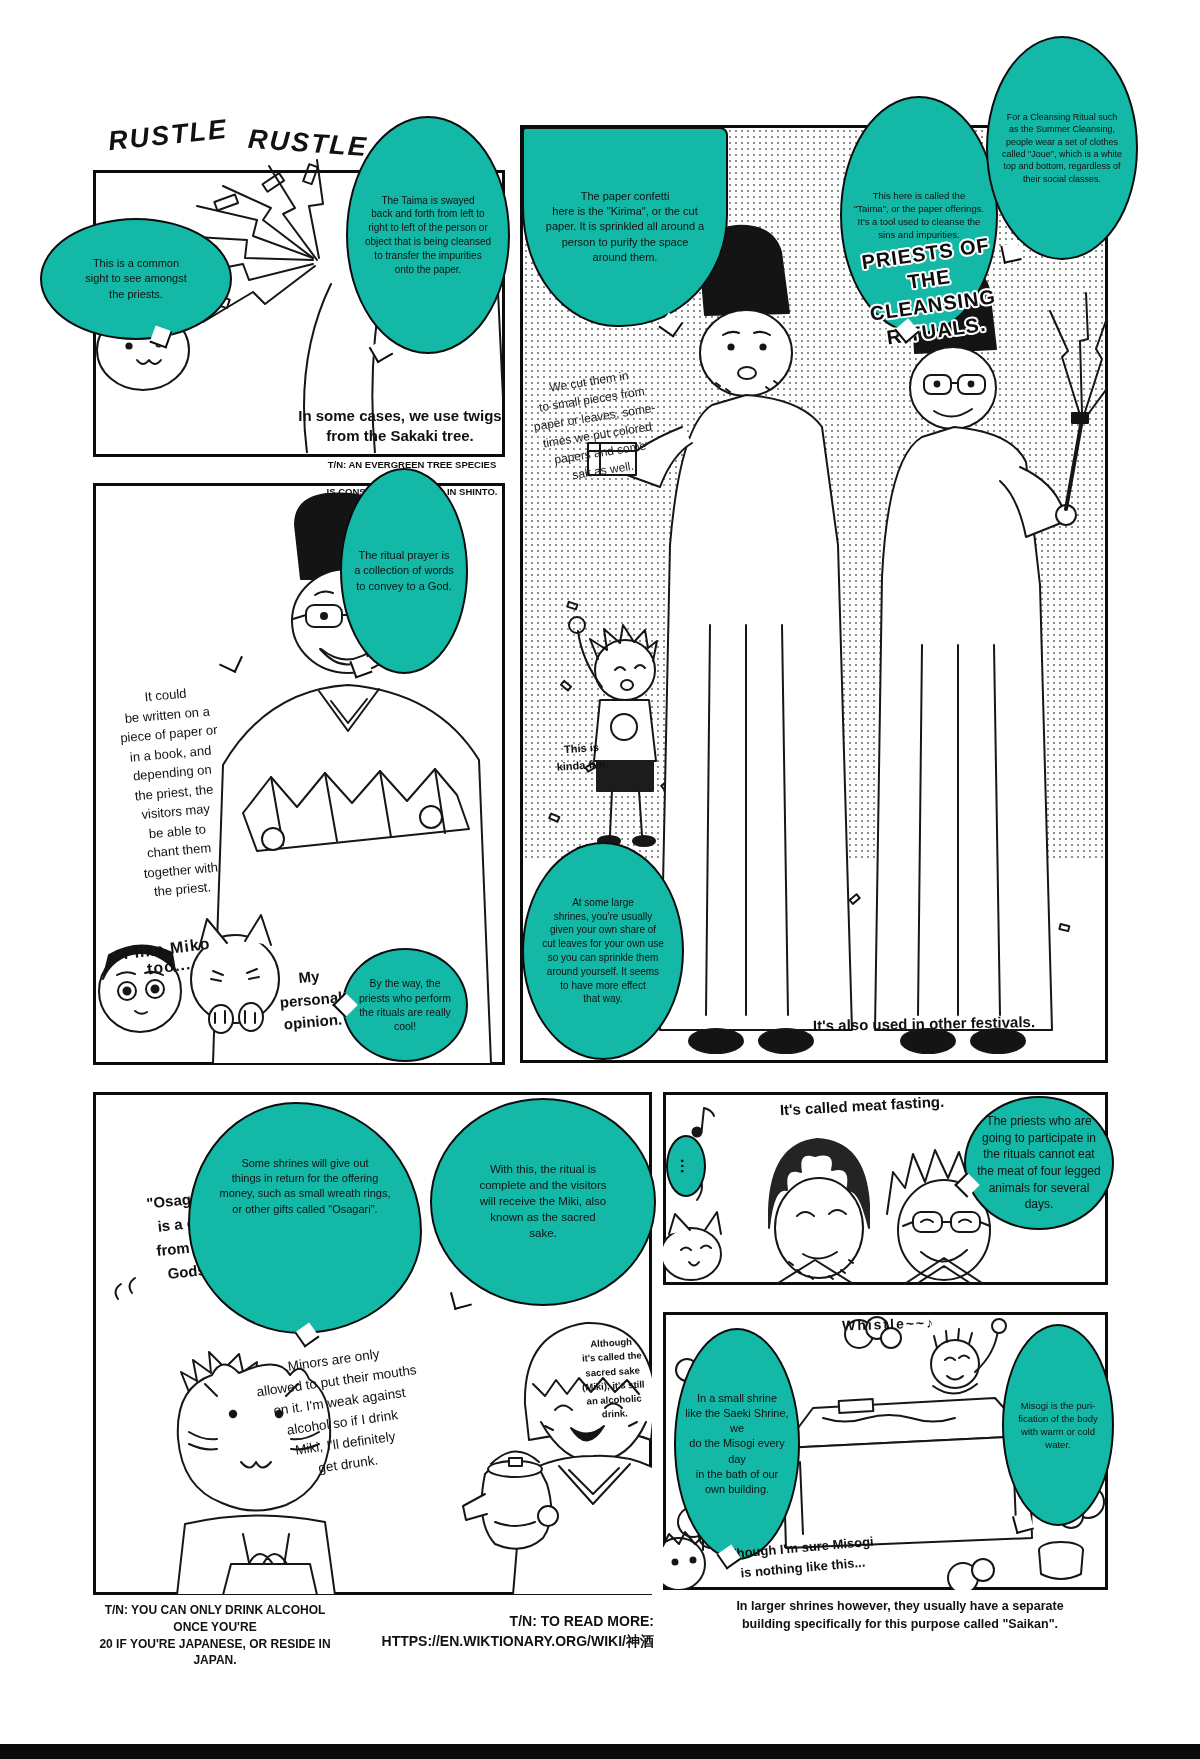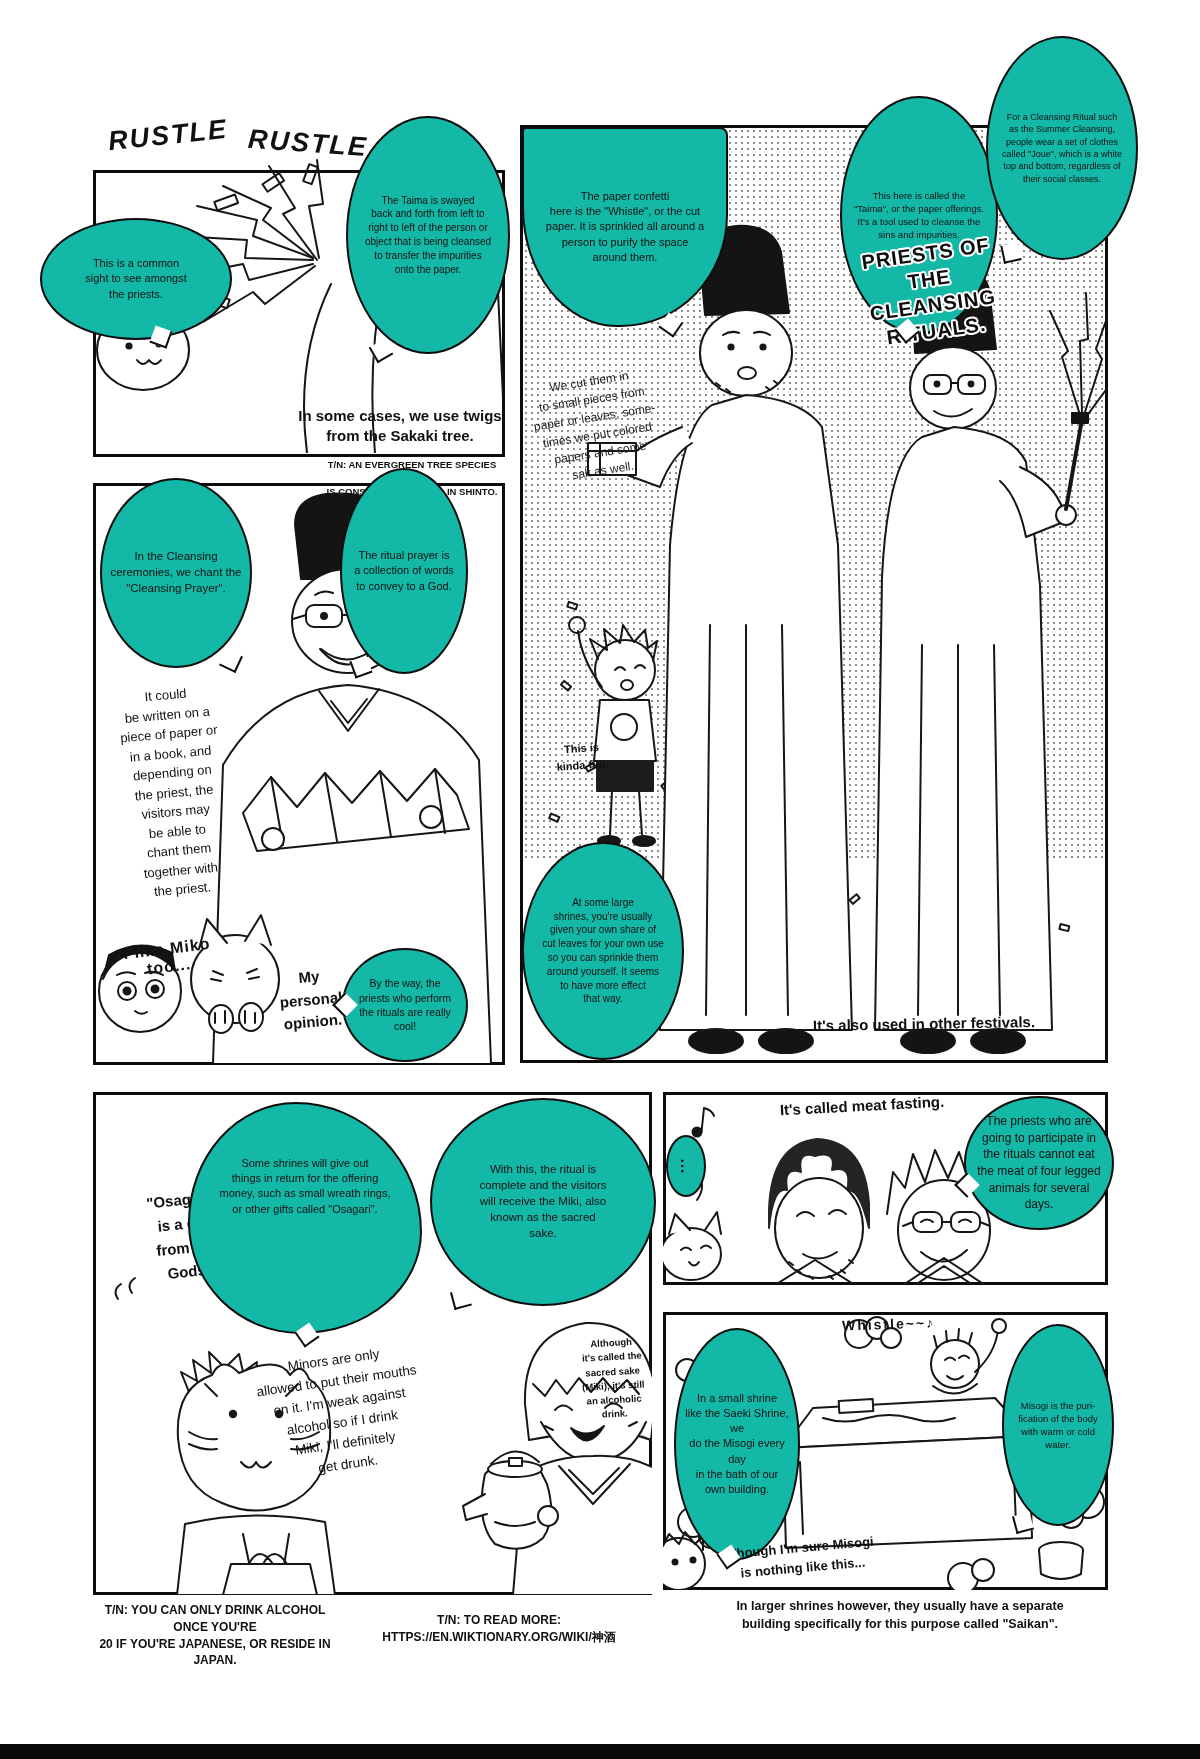--- a/index.html
+++ b/index.html
@@ -171,21 +171,21 @@
       <path d="M564,290 L582,234 L576,224 L588,190"></path>
       <path d="M566,292 L588,262"></path>
       <path d="M402,520 L398,890 M438,520 L438,890 M474,520 L480,890"></path>
       <ellipse cx="408" cy="916" rx="27" ry="12" fill="#141414"></ellipse>
       <ellipse cx="478" cy="916" rx="27" ry="12" fill="#141414"></ellipse>
     </svg>
   </div>
 
   <div class="bubble corner-blob" style="left:522px;top:127px;width:206px;height:200px;font-size:11px;">
     <span>The paper confetti
-here is the "Whistle", or the cut
+here is the "Kirima", or the cut
 paper. It is sprinkled all around a
 person to purify the space
 around them.</span>
   </div>
   <div class="tail" style="left:662px;top:316px;transform:rotate(35deg);"></div>
 
   <div class="bubble round" style="left:840px;top:96px;width:158px;height:238px;font-size:9.5px;">
     <span>This here is called the
 "Taima", or the paper offerings.
 It's a tool used to cleanse the
@@ -262,25 +262,20 @@
       <circle cx="140" cy="496" r="44" fill="#fff"></circle>
       <path d="M104,466 L112,436 L132,460" fill="#fff"></path>
       <path d="M150,458 L166,432 L176,462" fill="#fff"></path>
       <path d="M118,488 l10,4 M116,496 l10,2 M162,486 l-10,4 M164,494 l-10,2"></path>
       <ellipse cx="126" cy="536" rx="12" ry="14" fill="#fff"></ellipse>
       <ellipse cx="156" cy="534" rx="12" ry="14" fill="#fff"></ellipse>
       <path d="M120,530 l0,10 M130,528 l0,12 M150,528 l0,12 M160,530 l0,10"></path>
     </svg>
   </div>
 
-  <div class="bubble round" style="left:100px;top:478px;width:152px;height:190px;font-size:11.5px;">
-    <span>In the Cleansing
-ceremonies, we chant the
-"Cleansing Prayer".</span>
-  </div>
   <div class="tail" style="left:222px;top:652px;transform:rotate(25deg);"></div>
 
   <div class="bubble round" style="left:340px;top:468px;width:128px;height:206px;font-size:11px;">
     <span>The ritual prayer is
 a collection of words
 to convey to a God.</span>
   </div>
   <div class="tail" style="left:352px;top:658px;transform:rotate(70deg);"></div>
 
   <div class="note" style="left:95px;top:685px;width:158px;font-size:13px;transform:rotate(-5deg);">It could
@@ -500,17 +495,17 @@
 
   <div class="note" style="left:700px;top:1538px;width:204px;font-size:13px;font-weight:bold;transform:rotate(-5deg);z-index:6;">Though I'm sure Misogi
 is nothing like this...</div>
 
   <div class="tn" style="left:688px;top:1598px;width:424px;font-size:12.5px;text-align:center;">In larger shrines however, they usually have a separate
 building specifically for this purpose called "Saikan".</div>
 
   <div class="tn" style="left:92px;top:1602px;width:246px;font-size:12px;text-align:center;">T/N: YOU CAN ONLY DRINK ALCOHOL ONCE YOU'RE
 20 IF YOU'RE JAPANESE, OR RESIDE IN JAPAN.</div>
 
-  <div class="tn" style="left:344px;top:1612px;width:310px;font-size:12px;text-align:center;">T/N: TO READ MORE: HTTPS://EN.WIKTIONARY.ORG/WIKI/神酒</div>
+  <div class="tn" style="left:344px;top:1612px;width:310px;font-size:14px;text-align:right;">T/N: TO READ MORE: HTTPS://EN.WIKTIONARY.ORG/WIKI/神酒</div>
 
   <div class="bar" style="left:0;top:1744px;width:1200px;height:15px;"></div>
 
 </div>
 
 </body></html>

